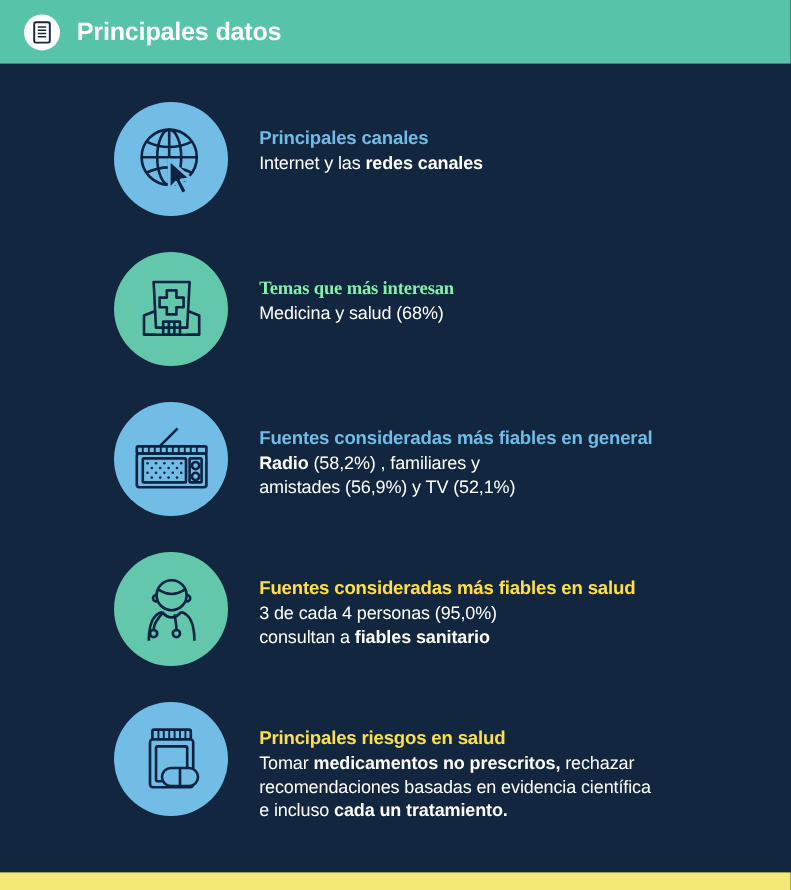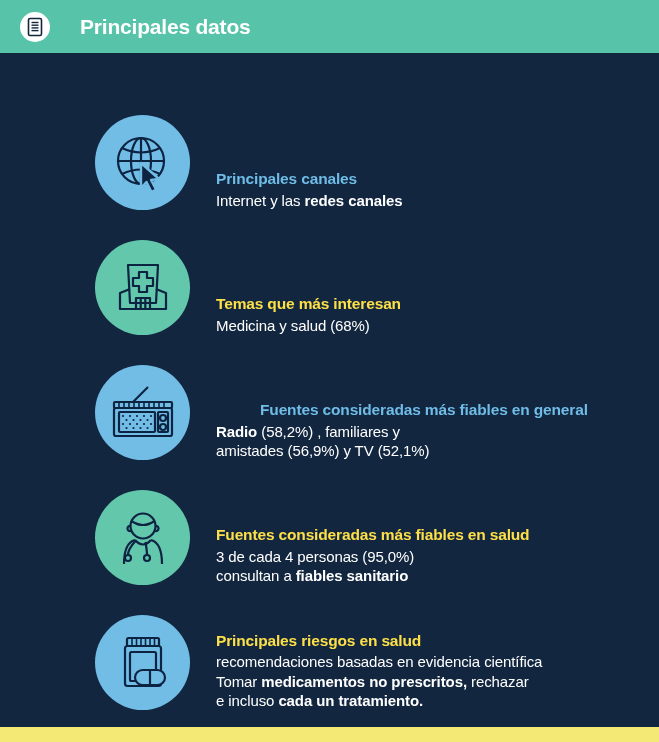--- a/index.html
+++ b/index.html
@@ -23,36 +23,36 @@
     display:flex; align-items:center;
     padding-left:20px;
   }
   .header-icon {
     width:30px; height:30px; border-radius:50%;
     background:#ffffff;
     display:flex; align-items:center; justify-content:center;
     flex:0 0 auto;
   }
   .header-title {
-    margin-left:30px;
+    margin-left:14px;
     color:#ffffff;
     font-size:21px;
     font-weight:bold;
     letter-spacing:-0.2px;
   }
 
   
   .rows {
     position:absolute; left:0; top:53px;
     width:659px; height:674px;
     padding-top:32px;
   }
   .row {
     display:flex;
-    align-items:flex-end;
+    align-items:flex-start;
     height:125px;
     padding-left:95px;
   }
   .circle {
     width:95px; height:95px;
     border-radius:50%;
     flex:0 0 auto;
     display:flex; align-items:center; justify-content:center;
   }
   .circle.blue  { background:#72bde6; }
@@ -146,21 +146,21 @@
             <line x1="7" y1="50" x2="53" y2="50"></line>
             <path d="M26 13 L34 13 L34 19 L40 19 L40 27 L34 27 L34 33 L26 33 L26 27 L20 27 L20 19 L26 19 Z"></path>
             <rect x="23" y="39" width="14" height="11"></rect>
             <line x1="27.7" y1="39" x2="27.7" y2="50"></line>
             <line x1="32.3" y1="39" x2="32.3" y2="50"></line>
           </g>
         </svg>
         </span>
       </div>
       <div class="text-col">
-        <div class="row-title green" style="color: #fde047;">Temas que más interesan</div>
+        <div class="row-title green" style="color: #86efac; font-family: Liberation Serif, serif;">Temas que más interesan</div>
         <div class="row-body">
             <div><span>Medicina y salud (68%)</span></div>
           </div>
       </div>
     </div>
 
     <div class="row">
       <div class="circle blue" style="background: rgb(114, 189, 230);">
         <span>
         <svg width="66" height="58" viewBox="0 0 66 58">
@@ -202,21 +202,21 @@
                 <line x1="34" y1="18" x2="34" y2="24"></line>
             <line x1="39" y1="18" x2="39" y2="24"></line>
                 <line x1="44" y1="18" x2="44" y2="24"></line>
             <line x1="49" y1="18" x2="49" y2="24"></line>
                 <line x1="54" y1="18" x2="54" y2="24"></line>
           </g>
         </svg>
         </span>
       </div>
       <div class="text-col">
-        <div class="row-title blue" style="color: rgb(111, 188, 230); margin-left: 44px;">Fuentes consideradas más fiables en general</div>
+        <div class="row-title blue" style="color: rgb(111, 188, 230);">Fuentes consideradas más fiables en general</div>
         <div class="row-body">
             <div><b>Radio</b><span> (58,2%) , familiares y</span></div>
             <div><span>amistades (56,9%) y TV (52,1%)</span></div>
           </div>
       </div>
     </div>
 
     <div class="row">
       <div class="circle green" style="background: rgb(99, 199, 172);">
         <span>
@@ -266,22 +266,22 @@
           <g fill="#72bde6" stroke="#0d2342" stroke-width="2.2" stroke-linejoin="round">
             <rect x="21" y="36" width="30" height="15" rx="7.5"></rect>
           </g>
           <line x1="36" y1="36" x2="36" y2="51" stroke="#0d2342" stroke-width="2.2"></line>
         </svg>
         </span>
       </div>
       <div class="text-col">
         <div class="row-title blue" style="color: #fde047;">Principales riesgos en salud</div>
         <div class="row-body">
+            <div><span>Tomar </span><b>medicamentos no prescritos,</b><span> rechazar</span></div>
             <div><span>recomendaciones basadas en evidencia científica</span></div>
-            <div><span>Tomar </span><b>medicamentos no prescritos,</b><span> rechazar</span></div>
             <div><span>e incluso </span><b>cada un tratamiento.</b></div>
           </div>
       </div>
     </div>
 
   </div>
 
   <div class="footer-bar" style="background: rgb(245, 233, 118);"></div>
 </div>
 

